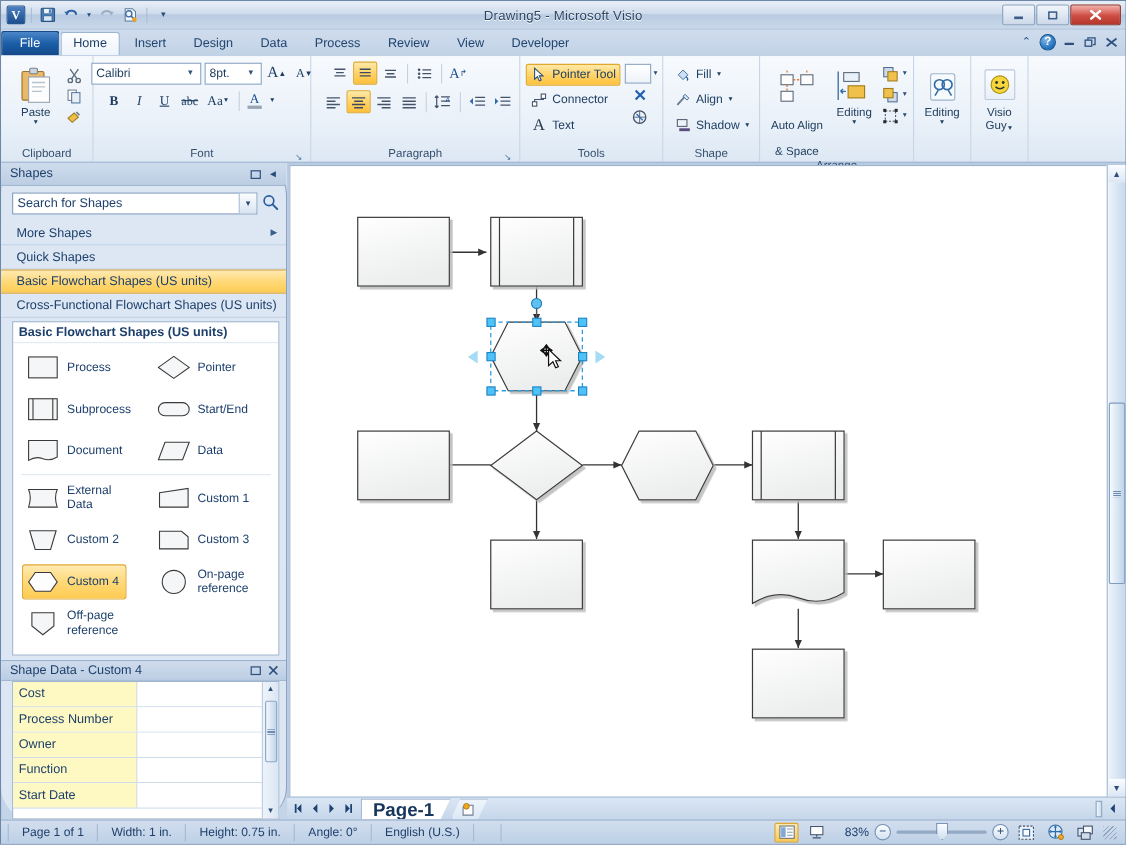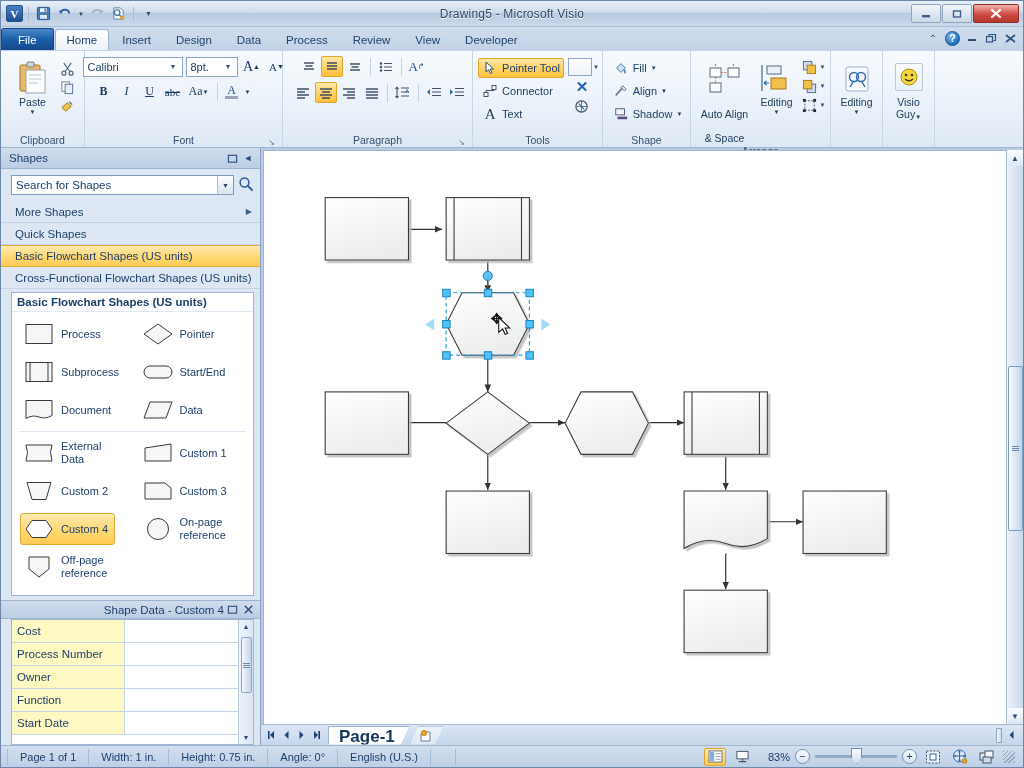--- a/index.html
+++ b/index.html
@@ -153,21 +153,21 @@
     background: linear-gradient(to bottom, #ffe9a8, #ffd163 55%, #fdc03a);
     border-color: #dfa829;
   }
 
   
   .workarea { flex: 1; display: flex; min-height: 0; }
 
   
   .leftpanel {
     width: 260px; flex: 0 0 260px; display: flex; flex-direction: column;
-    background: #dce7f3; border-right: 1px solid #8ba3c0;
+    background: #dce7f3; border-right: 1px solid #8ba3c0; border-radius: 29px;
   }
   .panelhdr {
     height: 21px; flex: 0 0 21px; display: flex; align-items: center;
     padding: 0 4px 0 8px; font-size: 11.5px; color: #1d3f6b;
     background: linear-gradient(to bottom, #cfdcec, #bccee4);
     border-bottom: 1px solid #9cb3cf;
   }
   .panelhdr .ph-title { flex: 1; }
   .phbtn { width: 16px; height: 16px; display: flex; align-items: center; justify-content: center; color: #2a4c78; }
   .searchrow { padding: 6px 6px 6px 10px; display: flex; align-items: center; gap: 4px; }
@@ -212,21 +212,21 @@
   .sishape { width: 30px; height: 24px; flex: 0 0 30px; display: flex; align-items: center; justify-content: center; }
   .silabel { line-height: 1.15; }
   .shapediv { width: 96%; height: 1px; background: #dde6f1; margin: 2px auto; }
 
   
   .shapedata { flex: 0 0 145px; display: flex; flex-direction: column; margin-top: 4px; }
   .sd-hdr {
     height: 19px; flex: 0 0 19px; display: flex; align-items: center; padding: 0 4px 0 8px;
     font-size: 11.5px; color: #1d3f6b;
     background: linear-gradient(to bottom, #cfdcec, #bccee4);
-    border-top: 1px solid #9cb3cf; border-bottom: 1px solid #9cb3cf; text-align: right;
+    border-top: 1px solid #9cb3cf; border-bottom: 1px solid #9cb3cf;
   }
   .sd-hdr .sd-title { flex: 1; }
   .sd-grid { flex: 1; display: flex; background: #fff; margin: 0 6px 0 10px; border: 1px solid #9fb5d0; overflow: hidden; }
   .sd-rows { flex: 1; }
   .sd-row { height: 23px; display: flex; border-bottom: 1px solid #c6d5e6; }
   .sd-key {
     width: 113px; flex: 0 0 113px; display: flex; align-items: center; padding-left: 5px;
     font-size: 11.5px; color: #1d3f6b; background: #fef9c3; border-right: 1px solid #c6d5e6;
   }
   .sd-val { flex: 1; background: #fff; }

